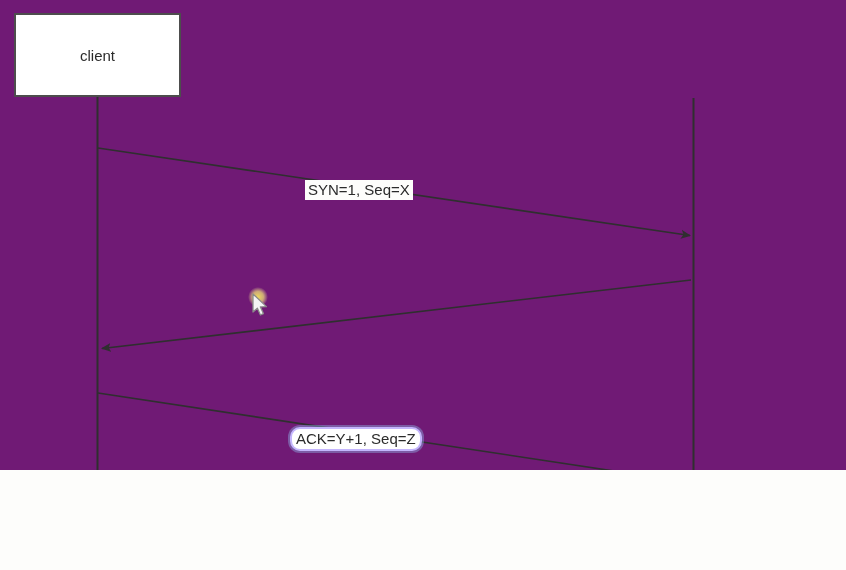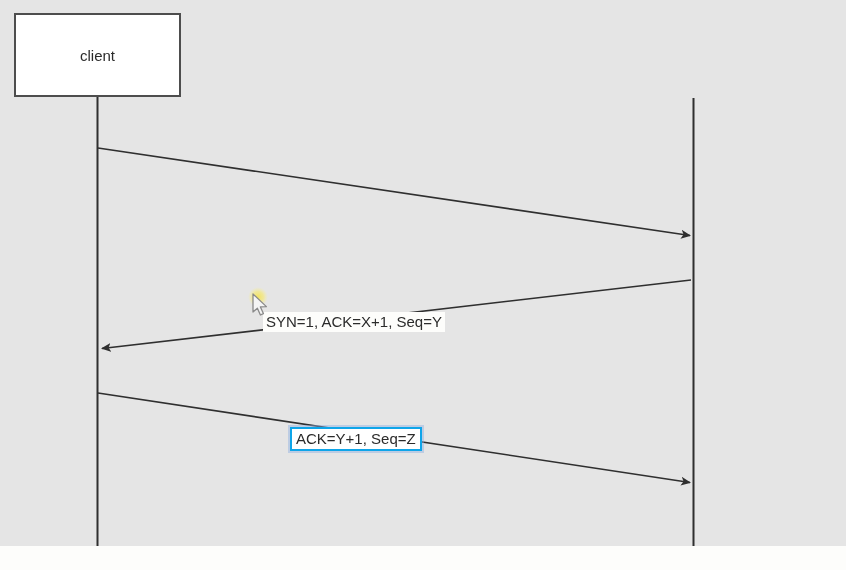--- a/index.html
+++ b/index.html
@@ -4,22 +4,22 @@
 <style>
   html, body {
     margin: 0;
     padding: 0;
     background: #fdfdfb;
     font-family: "Liberation Sans", sans-serif;
   }
   .canvas {
     position: relative;
     width: 846px;
-    height: 546px;
-    background: #e5e5e5;
+    height: 470px;
+    background: #701a75;
     overflow: hidden;
   }
   svg.layer {
     position: absolute;
     left: 0;
     top: 0;
     width: 846px;
     height: 570px;
   }
   .actor-box {
@@ -45,23 +45,23 @@
     white-space: nowrap;
     padding: 1px 3px;
     line-height: 18px;
   }
   .msg-label-1 { left: 305px; top: 180px; }
   .msg-label-2 { left: 263px; top: 312px; }
   .msg-label-3 {
     left: 290px;
     top: 427px;
     background: #ffffff;
-    border: 2px solid #0ea5e9;
+    border: 2px solid #c4b5fd;
     box-shadow: 0 0 0 2px rgba(140, 172, 224, 0.45);
-    border-radius: 0;
+    border-radius: 10px;
     padding: 1px 4px;
   }
   .cursor-wrap {
     position: absolute;
     left: 244px;
     top: 286px;
     width: 34px;
     height: 36px;
     pointer-events: none;
   }
@@ -90,21 +90,21 @@
 
     <line x1="691" y1="280" x2="102" y2="348.5" stroke="#2f2f2f" stroke-width="1.6" marker-end="url(#arrowhead)"></line>
 
     <line x1="98" y1="393" x2="690" y2="482.5" stroke="#2f2f2f" stroke-width="1.6" marker-end="url(#arrowhead)"></line>
   </svg>
 
   <div class="actor-box actor-client">
     <span>client</span>
   </div>
 
-  <div class="msg-label msg-label-2">SYN=1, ACK=X+1, Seq=Y</div>
+  <div class="msg-label msg-label-1">SYN=1, Seq=X</div>
   <div class="msg-label msg-label-3">ACK=Y+1, Seq=Z</div>
 
   <div class="cursor-wrap">
     <svg width="34" height="36" viewBox="0 0 34 36">
       <circle cx="14" cy="11" r="10" fill="url(#haloGrad)"></circle>
       <path d="M9 8 L9 26 L13.4 22.2 L16.4 29 L19.4 27.6 L16.4 20.9 L22.4 20.6 Z" fill="#f5f5f5" stroke="#8a8a8a" stroke-width="1.3" stroke-linejoin="round"></path>
     </svg>
   </div>
 
 </div>

